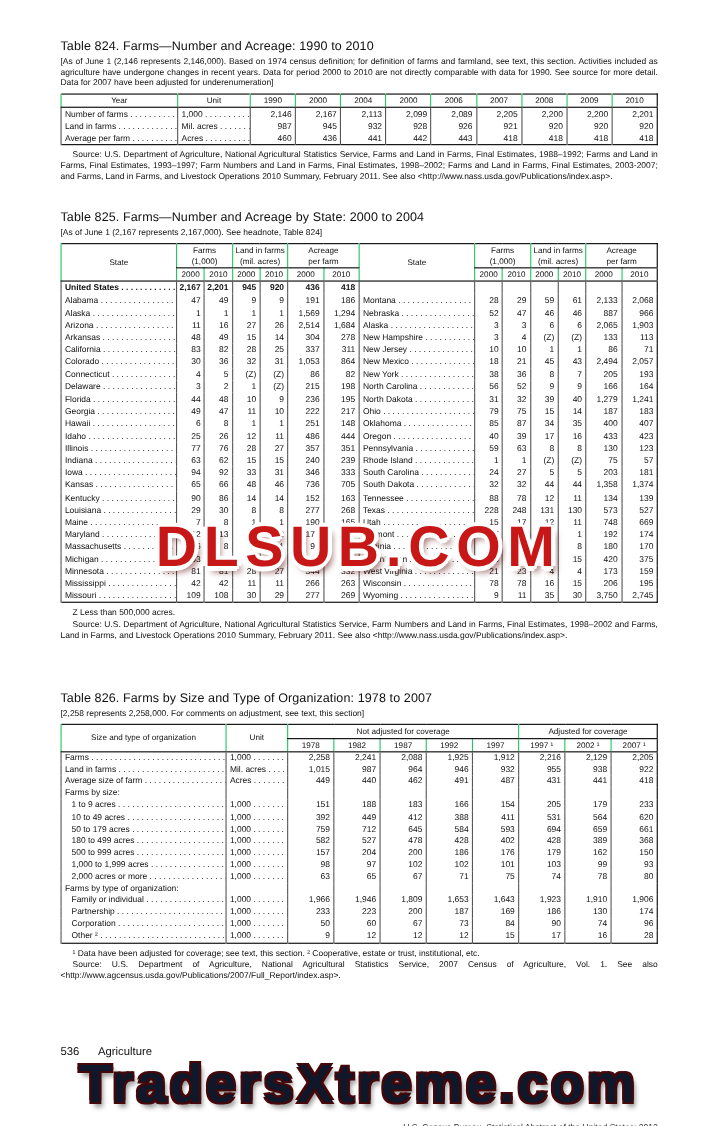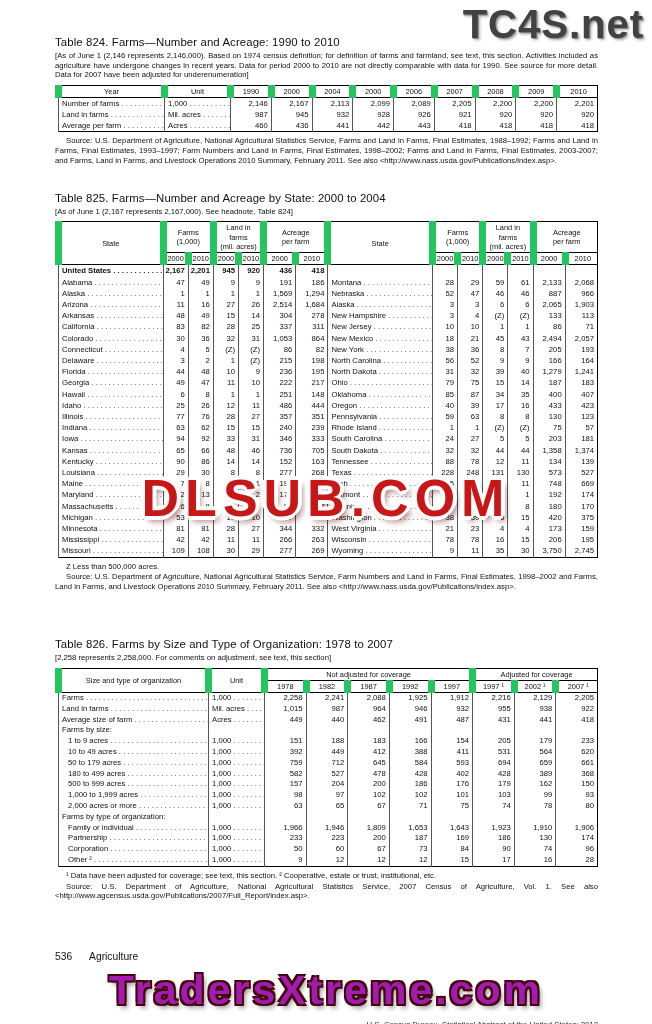--- a/index.html
+++ b/index.html
@@ -7,21 +7,21 @@
   .content{position:absolute;left:55px;right:54px;top:36px}
 
   .t-title{font-size:11.4px;font-weight:normal;margin:0 0 3px 0;letter-spacing:.1px}
   .headnote{font-size:7.7px;line-height:9.7px;text-align:justify;margin:0 0 5px 0}
   .source{font-size:7.7px;line-height:9.7px;text-align:justify;text-indent:11px;margin:4px 0 0 0}
   .note{font-size:7.7px;line-height:9.7px;text-indent:11px;margin:4px 0 0 0}
   .mt26{margin-top:26px}
   .mt46{margin-top:46px}
 
   .tbl{width:100%;border-collapse:collapse;table-layout:fixed;border:1px solid #000}
-  .tbl th{font-size:7.4px;font-weight:normal;text-align:center;vertical-align:middle;border-left:7px solid #22c55e;border-bottom:1px solid #000;white-space:pre-line;line-height:9.3px;padding:1px 0;overflow:hidden}
+  .tbl th{font-size:7.4px;font-weight:normal;text-align:center;vertical-align:middle;border-left:1px solid #22c55e;border-bottom:1px solid #000;white-space:pre-line;line-height:9.3px;padding:1px 0;overflow:hidden}
   .tbl td{font-size:7.7px;border-left:1px solid #555;white-space:nowrap;overflow:hidden;padding:0 2px;vertical-align:bottom}
   .t824 td{line-height:11px}
   .t825 td{line-height:11.2px}
   .t826 td{line-height:10.8px}
   .tbl td.num{text-align:right;padding-right:3px}
   .tbl td.lbl{padding-left:3px}
   .tbl td.ind{padding-left:9px}
   .tbl td.sect{padding-left:3px}
   .lbl{position:relative}
   .lbl::after{content:" . . . . . . . . . . . . . . . . . . . . . . . . . . . . . . . . . . . . . . . . .";color:#222}
@@ -29,29 +29,28 @@
   .b{font-weight:bold}
 
   .footer{position:absolute;left:55px;top:951px;font-size:10.3px;color:#111}
   .footer .sec{margin-left:14px}
   .imprint{position:absolute;right:54px;top:1020px;font-size:7.8px;color:#333}
 
   .wm{position:absolute;white-space:nowrap;pointer-events:none}
   .wm-top{top:2px;right:8px;font-size:40px;font-weight:900;letter-spacing:1px;color:#383838;text-shadow:1px 1px 0 #8a8a8a,2px 2px 3px rgba(0,0,0,.35);opacity:.95}
   .wm-mid{top:468px;left:50%;transform:translateX(-50%);font-size:52px;font-weight:900;letter-spacing:6px;color:#c81717;
     text-shadow:-2px -2px 0 #fff,2px -2px 0 #fff,-2px 2px 0 #fff,2px 2px 0 #fff,-4px 0 0 #fff,4px 0 0 #fff,0 -4px 0 #fff,0 4px 0 #fff,4px 5px 6px rgba(90,0,0,.55);}
-  .wm-bot{bottom:10px;left:50%;transform:translateX(-50%);font-size:41px;font-weight:900;letter-spacing:3px;color:#a21caf;
+  .wm-bot{bottom:10px;left:50%;transform:translateX(-50%);font-size:49px;font-weight:900;letter-spacing:3px;color:#0f172a;
     text-shadow:-2px -2px 0 #45080a,2px -2px 0 #45080a,-2px 2px 0 #45080a,2px 2px 0 #45080a,3px 4px 5px rgba(0,0,0,.45);margin-top:30px;}
 </style>
 </head>
 <body>
 
 <div class="page">
 
-  <div class="wm wm-top">TC4S.net</div>
 
   <div class="content">
 
     <h2 class="t-title">Table 824. Farms—Number and Acreage: 1990 to 2010</h2>
     <p class="headnote">[As of June 1 (2,146 represents 2,146,000). Based on 1974 census definition; for definition of farms and farmland, see text, this section. Activities included as agriculture have undergone changes in recent years. Data for period 2000 to 2010 are not directly comparable with data for 1990. See source for more detail. Data for 2007 have been adjusted for underenumeration]</p>
     <table class="tbl t824">
       <colgroup>
         <col style="width:106px">
           <col style="width:66px">
         <col>

